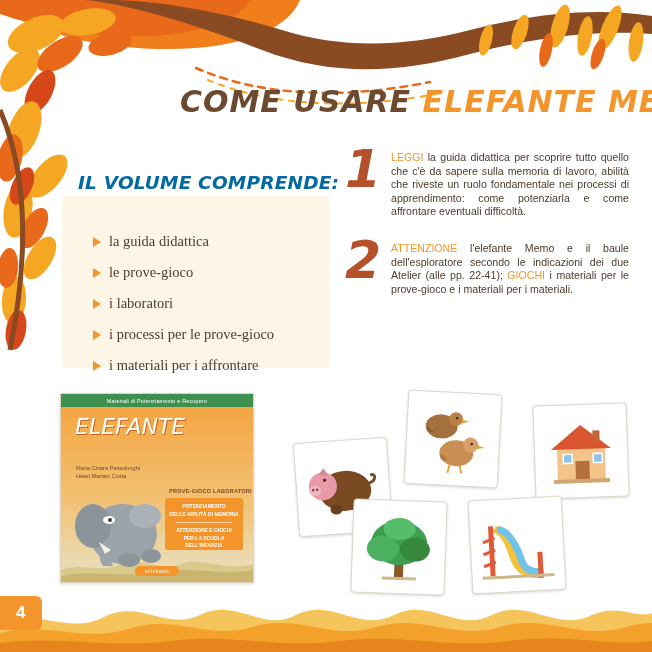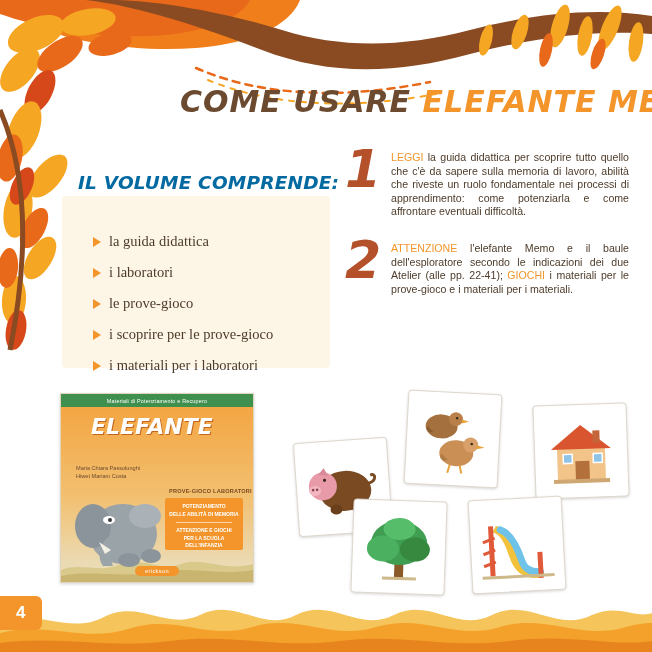--- a/index.html
+++ b/index.html
@@ -204,27 +204,26 @@
     display: flex;
     align-items: center;
     justify-content: center;
     letter-spacing: 0.2px;
   }
   .book-title {
     position: absolute;
     left: 14px;
     top: 22px;
     font-family: "DejaVu Sans", sans-serif;
-    font-weight: bold;
+    font-weight: normal;
     font-style: italic;
     font-size: 22px;
     line-height: 21px;
     color: #ffffff;
     text-shadow: 1px 1px 0 #c2661f;
-    margin-left: 16px;
   }
   .book-authors {
     position: absolute;
     left: 15px;
     top: 70px;
     font-size: 5.6px;
     line-height: 8px;
     color: #6b4a2f;
   }
   .book-tagline {
@@ -372,33 +371,33 @@
 
   <div class="left-panel"></div>
   <div class="left-heading">IL VOLUME COMPRENDE:</div>
   <ul class="bullet-list">
     <li class="bullet-item">
       <span class="bullet-arrow"></span>
       <span class="bullet-label">la guida didattica</span>
     </li>
     <li class="bullet-item">
       <span class="bullet-arrow"></span>
+      <span class="bullet-label">le prove-gioco</span>
+    </li>
+    <li class="bullet-item">
+      <span class="bullet-arrow"></span>
       <span class="bullet-label">i laboratori</span>
     </li>
     <li class="bullet-item">
       <span class="bullet-arrow"></span>
-      <span class="bullet-label">le prove-gioco</span>
+      <span class="bullet-label">i processi per le prove-gioco</span>
     </li>
     <li class="bullet-item">
       <span class="bullet-arrow"></span>
-      <span class="bullet-label">i scoprire per le prove-gioco</span>
-    </li>
-    <li class="bullet-item">
-      <span class="bullet-arrow"></span>
-      <span class="bullet-label">i materiali per i laboratori</span>
+      <span class="bullet-label">i materiali per i affrontare</span>
     </li>
   </ul>
 
   <div class="steps">
 
     <div class="step">
       <div class="step-num">1</div>
       <div class="step-body">
         <span class="kw">LEGGI</span><span> la guida didattica per scoprire tutto quello che c'è da sapere sulla memoria di lavoro, abilità che riveste un ruolo fondamentale nei processi di apprendimento: come potenziarla e come affrontare eventuali difficoltà.</span>
       </div>

